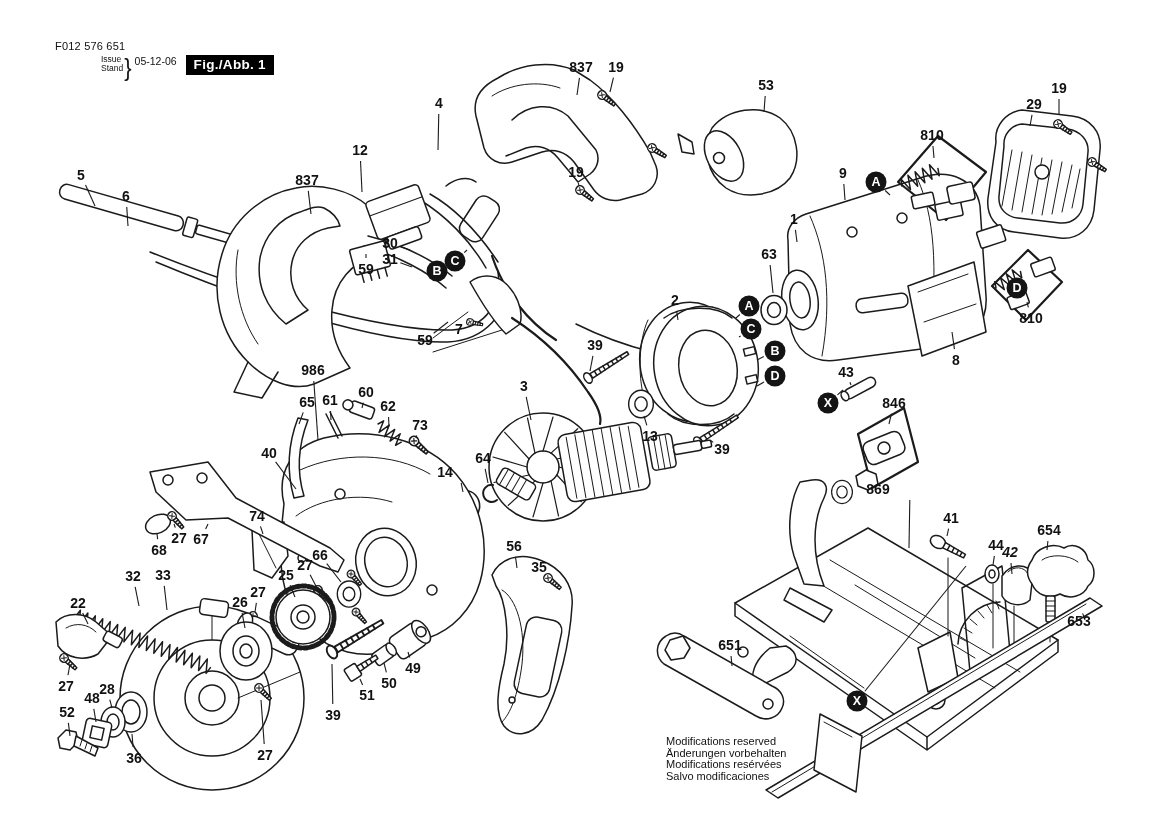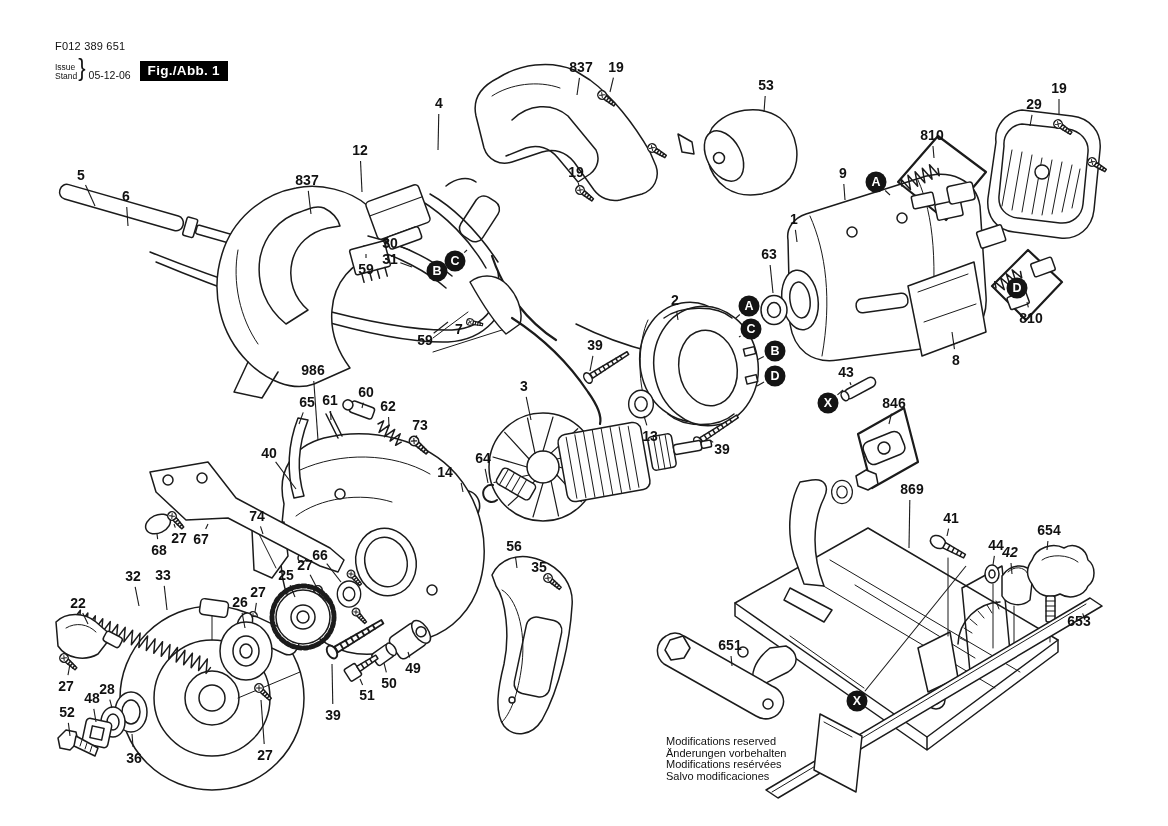--- a/index.html
+++ b/index.html
@@ -2,21 +2,21 @@
 <html><head>
 <meta charset="utf-8">
 <style>
   html,body{margin:0;padding:0;background:#e8e8e8;}
   .page{position:relative;width:1168px;height:826px;background:#fff;overflow:hidden;
         font-family:"Liberation Sans",sans-serif;color:#111;}
   svg.diagram{position:absolute;left:0;top:0;}
   
   .hdr{position:absolute;left:55px;top:40px;}
   .hdr .pn{font-size:11px;letter-spacing:.2px;}
-  .hdr .row{display:flex;align-items:flex-end;margin-top:3px;}
+  .hdr .row{display:flex;align-items:flex-start;margin-top:3px;margin-left:46px;}
   .hdr .iss{font-size:8.5px;line-height:9px;}
   .hdr .brace{font-size:22px;font-weight:300;margin:0 3px 0 1px;transform:scaleY(1.1);}
   .hdr .date{font-size:10.5px;margin-right:9px;}
   .figbox{background:#000;color:#fff;font-size:13.5px;font-weight:bold;
           padding:2px 8px 3px 8px;letter-spacing:.3px;}
   
   .callout{position:absolute;transform:translate(-50%,-50%);font-size:14px;
            font-weight:bold;white-space:nowrap;line-height:14px;}
   .marker{position:absolute;transform:translate(-50%,-50%);width:21px;height:21px;
           border-radius:50%;background:#141414;color:#fff;font-size:12.5px;font-weight:bold;
@@ -506,21 +506,21 @@
         <line x1="763.8196601125011" y1="356.59016994374946" x2="757" y2="360"></line>
         <line x1="764.0730340484807" y1="382.0705366397329" x2="757" y2="386"></line>
         <line x1="464.21442675250927" y1="252.55344214353318" x2="467" y2="250"></line>
         <line x1="445.83883476483186" y1="262.16116523516814" x2="449" y2="259"></line>
         <line x1="837.4461135348727" y1="394.81336826977696" x2="843" y2="390"></line>
         <line x1="864.8525368353512" y1="691.2743809837393" x2="966" y2="566"></line>
       </g>
 </svg>
 
 <div class="hdr">
-  <div class="pn">F012 389 651</div>
+  <div class="pn">F012 576 651</div>
   <div class="row">
     <div class="iss">
       <div>Issue</div>
       <div>Stand</div>
     </div>
     <div class="brace">}</div>
     <div class="date">05-12-06</div>
     <div class="figbox">Fig./Abb. 1</div>
   </div>
 </div>
@@ -582,21 +582,21 @@
       <span class="callout" style="left: 389px; top: 683px;">50</span>
       <span class="callout" style="left: 413px; top: 668px;">49</span>
       <span class="callout" style="left: 514px; top: 546px;">56</span>
       <span class="callout" style="left: 539px; top: 567px;">35</span>
       <span class="callout" style="left: 366px; top: 269px;">59</span>
       <span class="callout" style="left: 425px; top: 340px;">59</span>
       <span class="callout" style="left: 390px; top: 243px;">30</span>
       <span class="callout" style="left: 390px; top: 259px;">31</span>
       <span class="callout" style="left: 459px; top: 329px;">7</span>
       <span class="callout" style="left: 730px; top: 645px;">651</span>
-      <span class="callout" style="left: 912px; top: 489px;">869</span>
+      <span class="callout" style="left: 878px; top: 489px;">869</span>
       <span class="callout" style="left: 951px; top: 518px;">41</span>
       <span class="callout" style="left: 996px; top: 545px;">44</span>
       <span class="callout" style="left: 1010px; top: 552px; font-style: italic;">42</span>
       <span class="callout" style="left: 1049px; top: 530px;">654</span>
       <span class="callout" style="left: 1079px; top: 621px;">653</span>
       <span class="marker" style="left: 876px; top: 182px;">A</span>
       <span class="marker" style="left: 1017px; top: 288px;">D</span>
       <span class="marker" style="left: 749px; top: 306px;">A</span>
       <span class="marker" style="left: 751px; top: 329px;">C</span>
       <span class="marker" style="left: 775px; top: 351px;">B</span>

